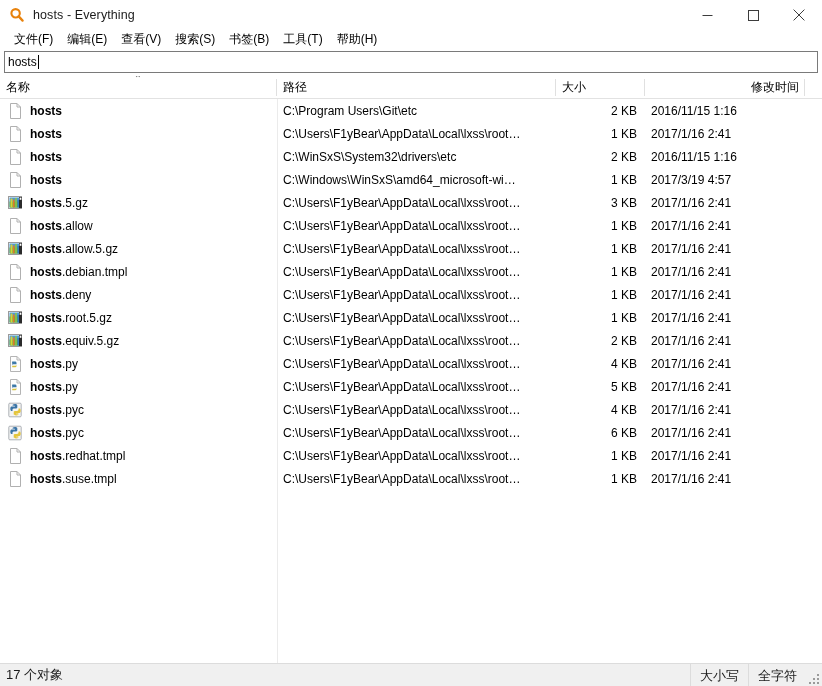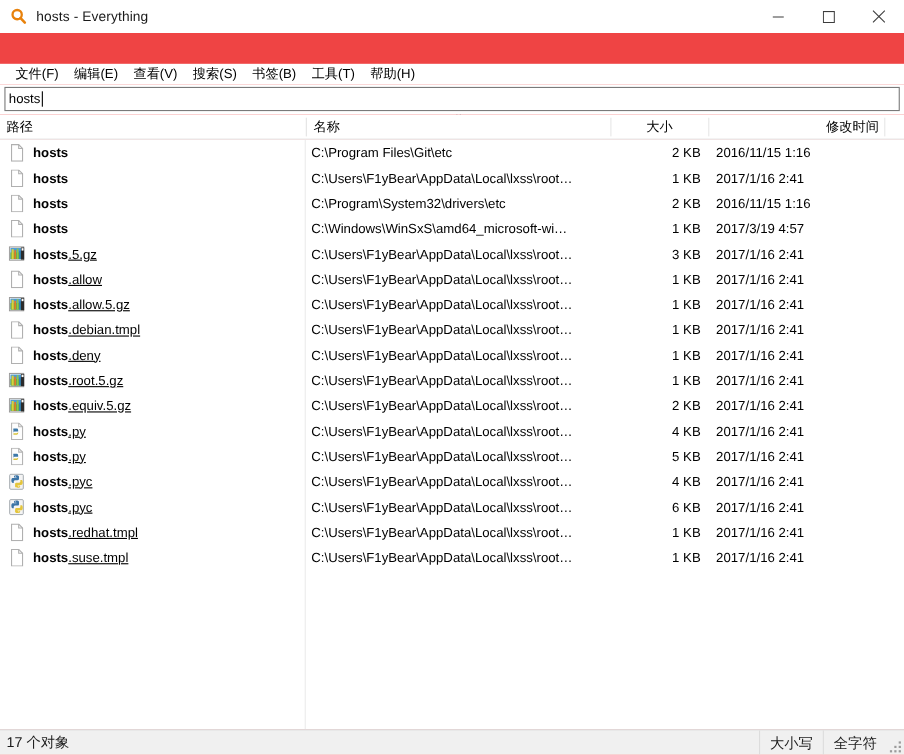--- a/index.html
+++ b/index.html
@@ -64,21 +64,20 @@
   .win-btn svg { display: block; }
 
   
   .menubar {
     height: 19px;
     min-height: 19px;
     display: flex;
     align-items: center;
     background: #ffffff;
     padding-left: 7px;
-    margin-top: 28px;
   }
   .menu-item {
     font-size: 12px;
     color: #000000;
     padding: 0 7px;
     line-height: 19px;
     white-space: nowrap;
   }
 
   
@@ -138,21 +137,21 @@
     content: "";
     position: absolute;
     right: 0;
     top: 3px;
     bottom: 3px;
     width: 1px;
     background: #e0e0e0;
   }
   .hcell.c-name  { width: 277px; }
   .hcell.c-path  { width: 279px; }
-  .hcell.c-size  { width: 89px; justify-content: center; padding-right: 8px; }
+  .hcell.c-size  { width: 89px; justify-content: flex-start; padding-right: 8px; }
   .hcell.c-date  { width: 160px; justify-content: flex-end; }
   .hcell.c-tail  { flex: 1 1 auto; }
   .hcell.c-tail::after { display: none; }
   .sort-caret {
     position: absolute;
     top: -1px;
     left: 133px;
     width: 10px;
     height: 7px;
     color: #707070;
@@ -214,21 +213,20 @@
   }
   .fname {
     display: inline-block;
     line-height: 14px;
   }
   .fname b {
     font-weight: 700;
   }
   .fname span.rest {
     font-weight: 400;
-    text-decoration: underline;
   }
 
   
   .ficon {
     width: 15px;
     height: 16px;
     margin-right: 7px;
     flex: 0 0 auto;
     position: relative;
   }
@@ -322,27 +320,27 @@
   </div>
 
   <div class="searchwrap">
     <div class="searchbox" title="hosts">
       <span class="search-value">hosts</span>
       <span class="caret"></span>
     </div>
   </div>
 
   <div class="headerrow">
-    <div class="hcell c-path">
-      <span>路径</span>
-    </div>
     <div class="hcell c-name">
       <span>名称</span>
       <span class="sort-caret">⌃</span>
     </div>
+    <div class="hcell c-path">
+      <span>路径</span>
+    </div>
     <div class="hcell c-size">
       <span>大小</span>
     </div>
     <div class="hcell c-date">
       <span>修改时间</span>
     </div>
     <div class="hcell c-tail"></div>
   </div>
 
   <div class="listarea">
@@ -351,21 +349,21 @@
         <div class="row">
           <div class="cell c-name">
             <span class="ficon">
               <svg width="15" height="16" viewBox="0 0 15 16">
                 <path d="M2.5 0.5 H9 L12.5 4 V15.5 H2.5 Z" fill="#ffffff" stroke="#b0b0b0" stroke-width="1"></path>
                 <path d="M9 0.5 V4 H12.5" fill="none" stroke="#b0b0b0" stroke-width="1"></path>
               </svg>
             </span>
             <span class="fname"><b>hosts</b><span class="rest"></span></span>
           </div>
-          <div class="cell c-path">C:\Program Files\Git\etc</div>
+          <div class="cell c-path">C:\Program Users\Git\etc</div>
           <div class="cell c-size">2 KB</div>
           <div class="cell c-date">2016/11/15 1:16</div>
         </div>
         <div class="row">
           <div class="cell c-name">
             <span class="ficon">
               <svg width="15" height="16" viewBox="0 0 15 16">
                 <path d="M2.5 0.5 H9 L12.5 4 V15.5 H2.5 Z" fill="#ffffff" stroke="#b0b0b0" stroke-width="1"></path>
                 <path d="M9 0.5 V4 H12.5" fill="none" stroke="#b0b0b0" stroke-width="1"></path>
               </svg>
@@ -379,21 +377,21 @@
         <div class="row">
           <div class="cell c-name">
             <span class="ficon">
               <svg width="15" height="16" viewBox="0 0 15 16">
                 <path d="M2.5 0.5 H9 L12.5 4 V15.5 H2.5 Z" fill="#ffffff" stroke="#b0b0b0" stroke-width="1"></path>
                 <path d="M9 0.5 V4 H12.5" fill="none" stroke="#b0b0b0" stroke-width="1"></path>
               </svg>
             </span>
             <span class="fname"><b>hosts</b><span class="rest"></span></span>
           </div>
-          <div class="cell c-path">C:\Program\System32\drivers\etc</div>
+          <div class="cell c-path">C:\WinSxS\System32\drivers\etc</div>
           <div class="cell c-size">2 KB</div>
           <div class="cell c-date">2016/11/15 1:16</div>
         </div>
         <div class="row">
           <div class="cell c-name">
             <span class="ficon">
               <svg width="15" height="16" viewBox="0 0 15 16">
                 <path d="M2.5 0.5 H9 L12.5 4 V15.5 H2.5 Z" fill="#ffffff" stroke="#b0b0b0" stroke-width="1"></path>
                 <path d="M9 0.5 V4 H12.5" fill="none" stroke="#b0b0b0" stroke-width="1"></path>
               </svg>

